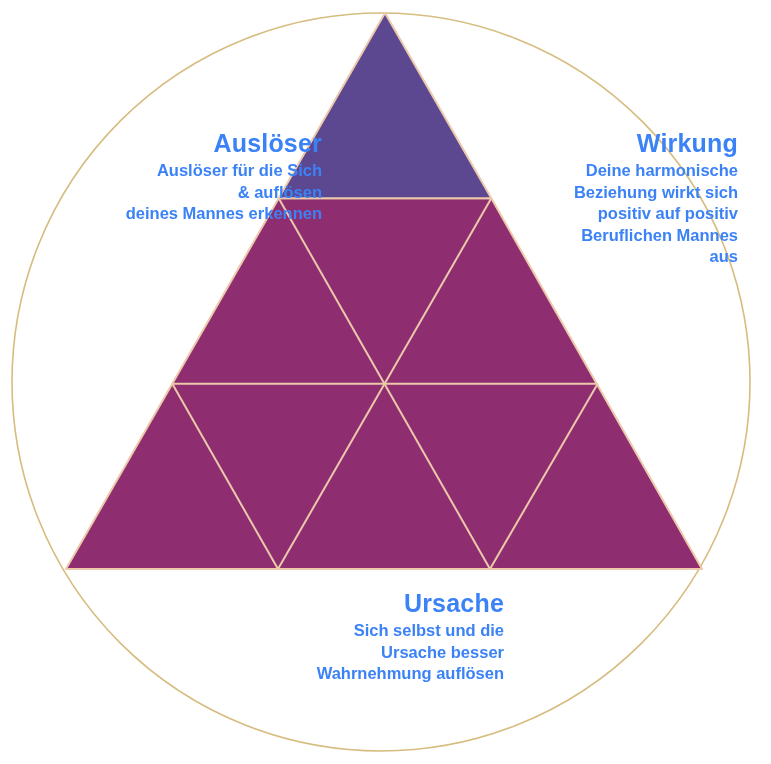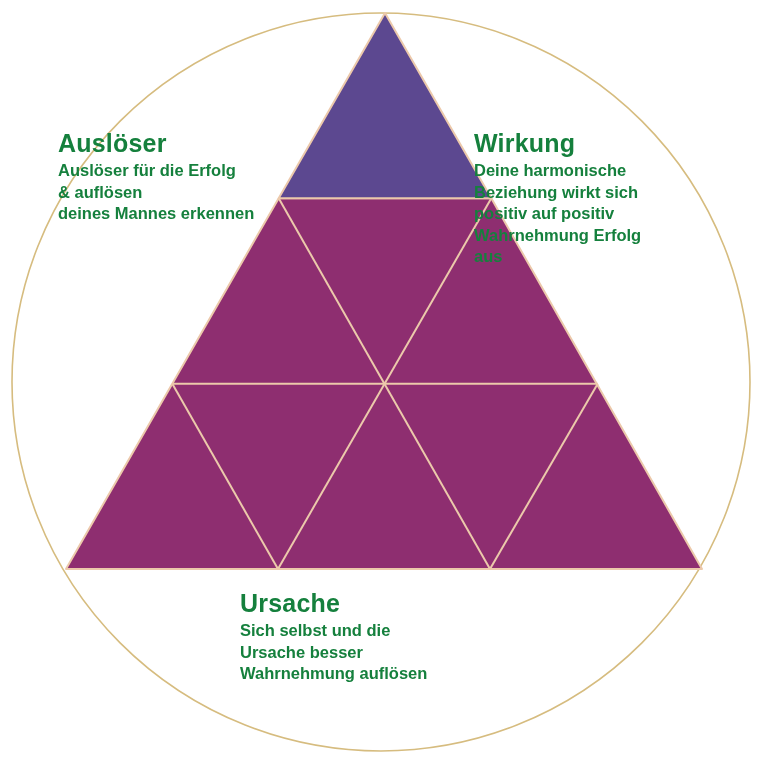--- a/index.html
+++ b/index.html
@@ -14,22 +14,22 @@
     width: 771px; height: 764px;
     background: #ffffff;
   }
   .diagram-svg {
     position: absolute;
     left: 0; top: 0;
     width: 771px; height: 764px;
   }
   .label-block {
     position: absolute;
-    text-align: left;
-    color: #15803d;
+    text-align: right;
+    color: #3b82f6;
   }
   .label-title {
     font-size: 25px;
     font-weight: 700;
     line-height: 30px;
     letter-spacing: 0.2px;
   }
   .label-lines {
     margin-top: 2px;
     font-size: 16.5px;
@@ -56,33 +56,33 @@
     <line x1="172.3" y1="383.7" x2="278" y2="569" stroke-width="2" stroke="#ecc9ab"></line>
     <line x1="491.3" y1="198.3" x2="278" y2="569" stroke-width="2" stroke="#ecc9ab"></line>
     <line x1="597.7" y1="383.7" x2="490" y2="569" stroke-width="2" stroke="#ecc9ab"></line>
 
     <polygon points="385,13 278.7,198.3 491.3,198.3" stroke-width="2" stroke-linejoin="round" fill="#5c4890" stroke="#ecc9ab"></polygon>
   </svg>
 
   <div class="label-block ausloeser">
     <div class="label-title">Auslöser</div>
     <div class="label-lines">
-      <div>Auslöser für die Erfolg</div>
+      <div>Auslöser für die Sich</div>
       <div>&amp; auflösen</div>
       <div>deines Mannes erkennen</div>
     </div>
   </div>
 
   <div class="label-block wirkung">
     <div class="label-title">Wirkung</div>
     <div class="label-lines">
       <div>Deine harmonische</div>
       <div>Beziehung wirkt sich</div>
       <div>positiv auf positiv</div>
-      <div>Wahrnehmung Erfolg</div>
+      <div>Beruflichen Mannes</div>
       <div>aus</div>
     </div>
   </div>
 
   <div class="label-block ursache">
     <div class="label-title">Ursache</div>
     <div class="label-lines">
       <div>Sich selbst und die</div>
       <div>Ursache besser</div>
       <div>Wahrnehmung auflösen</div>

